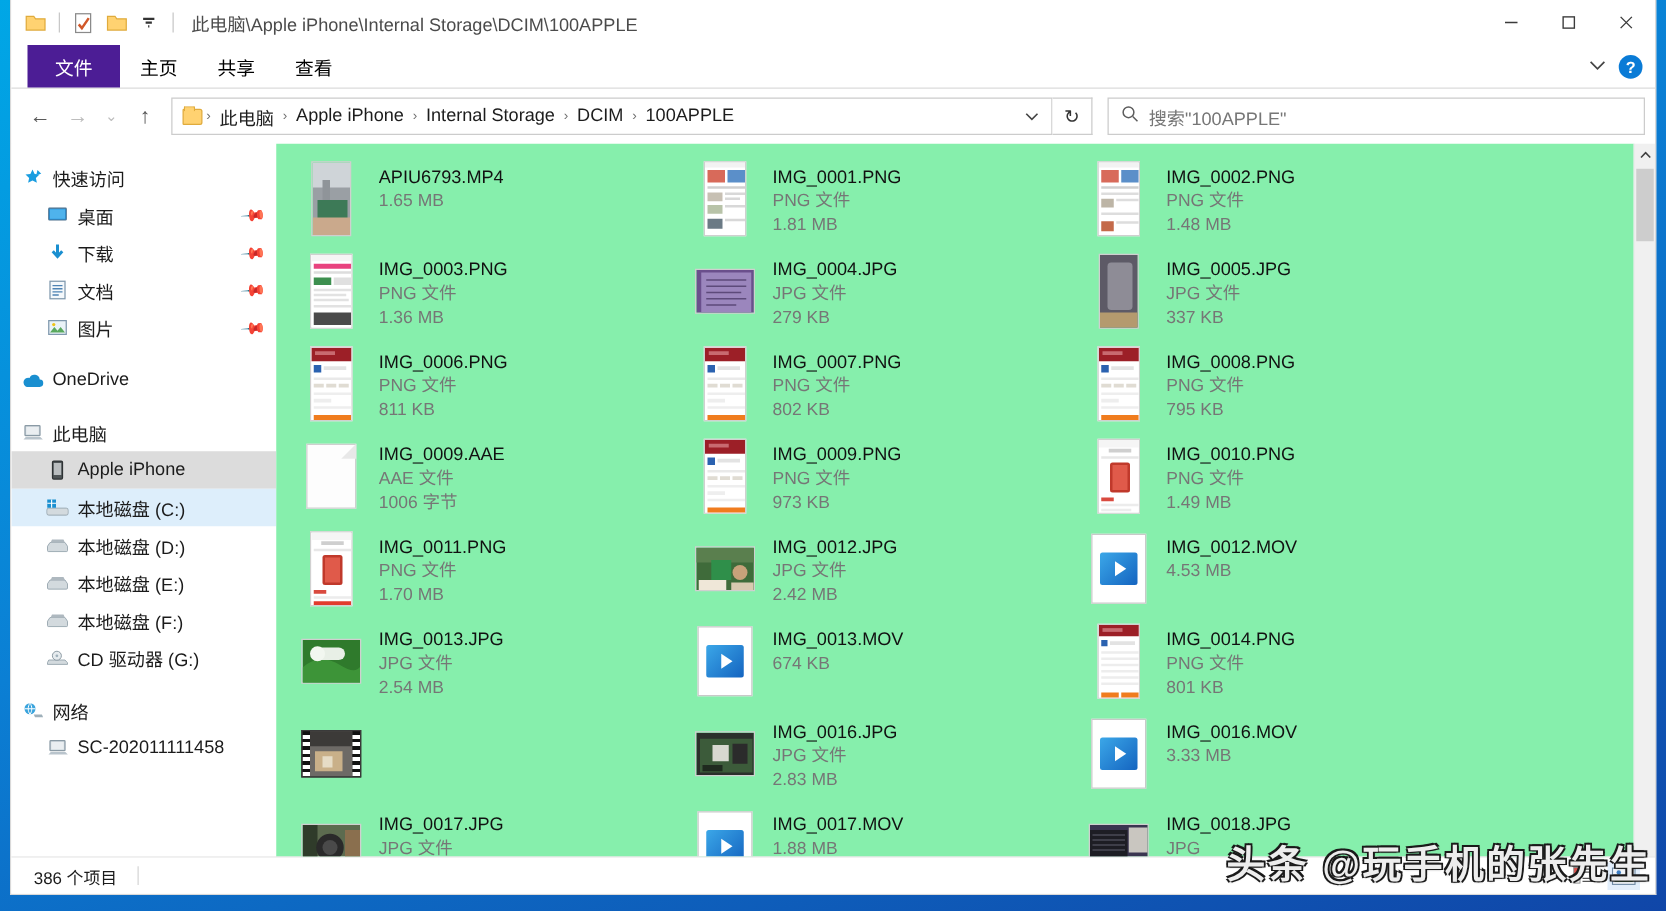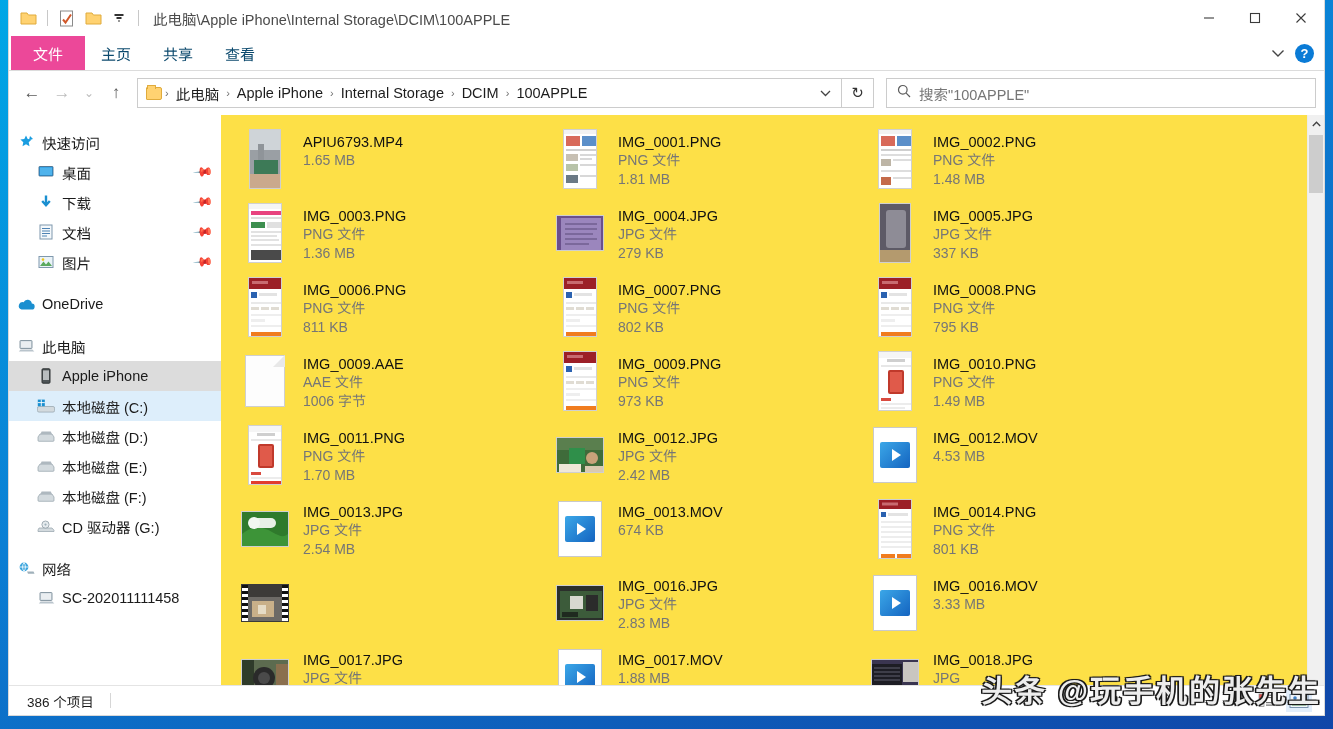--- a/index.html
+++ b/index.html
@@ -54,27 +54,27 @@
   .ribbon {
     height: 35px; flex: 0 0 35px;
     display: flex; align-items: stretch;
     background: #ffffff;
     border-bottom: 1px solid #dcdcdc;
     position: relative;
   }
   .tab {
     display: flex; align-items: center; justify-content: center;
     padding: 0 16px;
-    font-size: 15px; color: #0c4a6e;
+    font-size: 15px; color: #000000;
     min-width: 56px;
   }
   .tab.file-tab {
-    background: #ec4899; color: #ffffff;
+    background: #4c1d95; color: #ffffff;
     padding: 0 22px;
-    margin-left: 2px;
+    margin-left: 13px;
   }
   .ribbon-right {
     margin-left: auto; display: flex; align-items: center; gap: 10px;
     padding-right: 10px;
   }
   .help-circle {
     width: 19px; height: 19px; border-radius: 50%;
     background: #0a7bd6; color: #fff;
     font-size: 13px; font-weight: bold;
     display: flex; align-items: center; justify-content: center;
@@ -179,21 +179,21 @@
   .side-label { overflow: hidden; text-overflow: clip; }
   .pin {
     margin-left: auto; color: #8a8a8a; font-size: 13px;
     transform: rotate(40deg);
   }
   .side-gap { height: 12px; }
 
   
   .content {
     flex: 1 1 auto; min-width: 0;
-    background: #fde047;
+    background: #86efac;
     position: relative;
     overflow: hidden;
     padding: 10px 0 0 14px;
   }
   .grid {
     display: grid;
     grid-template-columns: repeat(3, 315px);
     grid-auto-rows: 74px;
     column-gap: 0px;
   }

